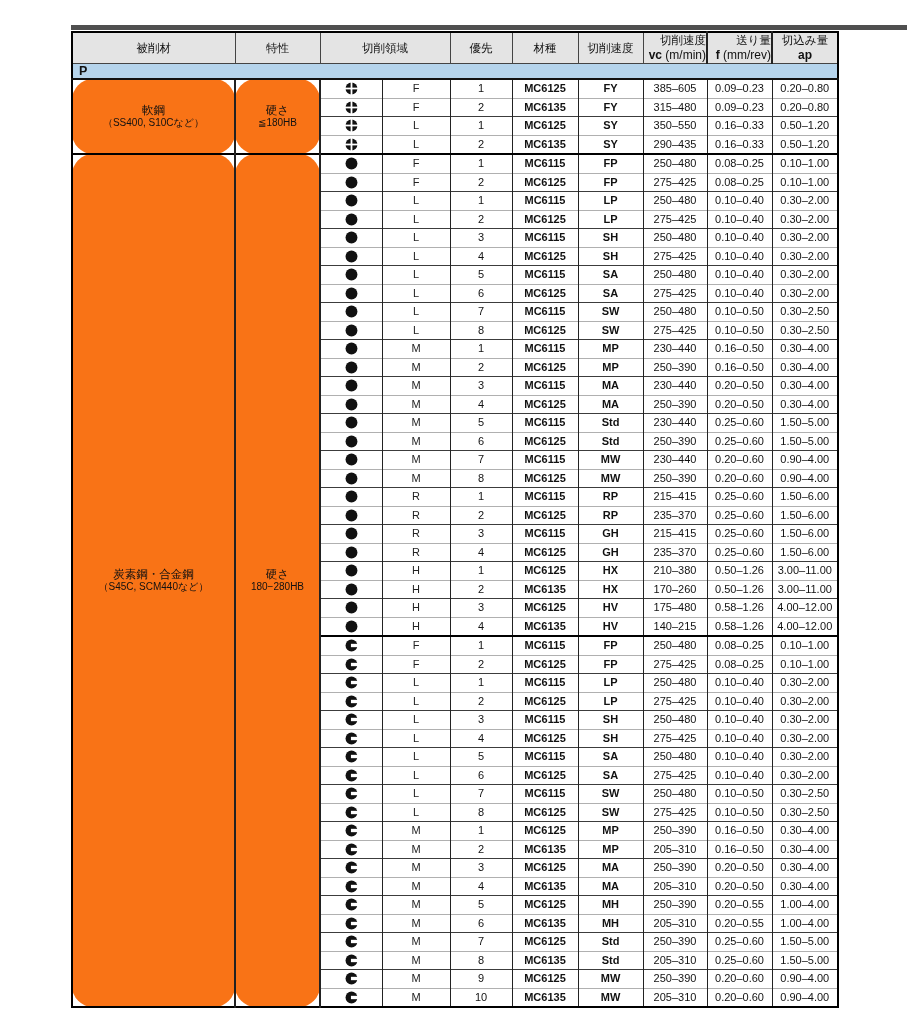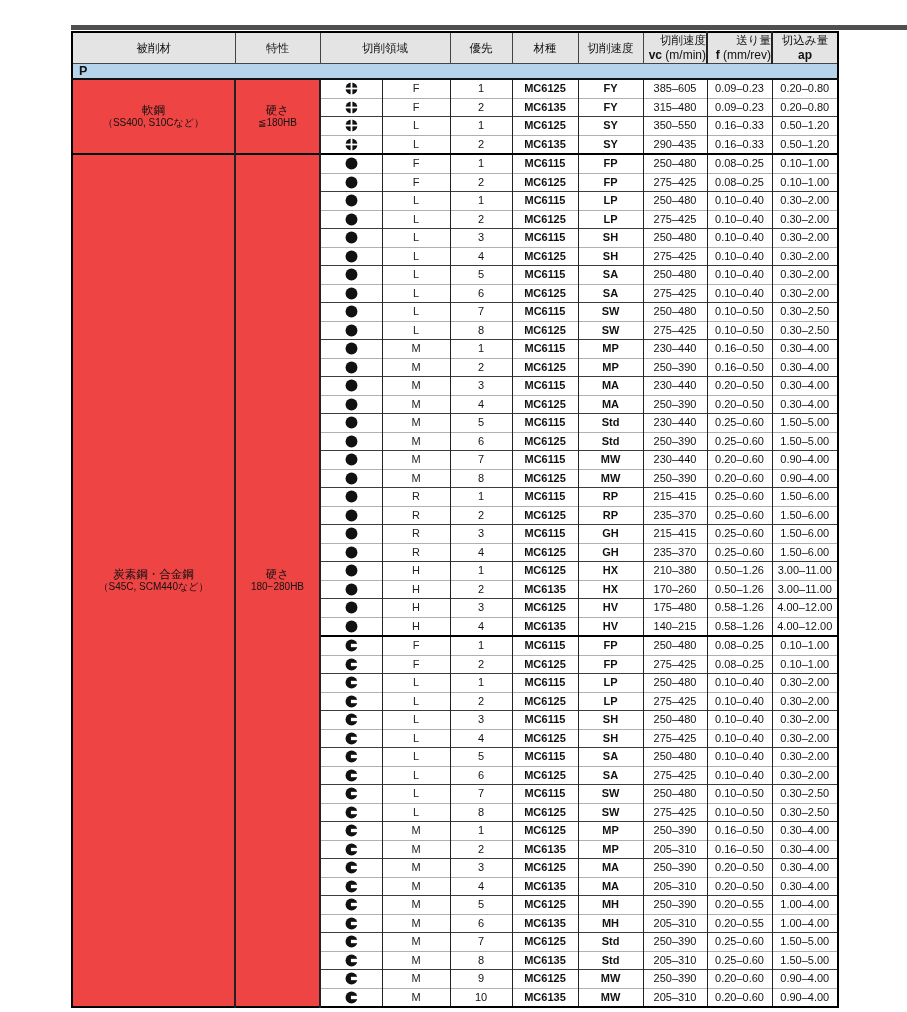--- a/index.html
+++ b/index.html
@@ -32,21 +32,21 @@
     height:14px;padding-left:6px;border-top:1px solid #333;border-bottom:2px solid #111;
   }
   tbody td{
     font-size:11px;height:17.5px;line-height:1;
     border-left:1px solid #222;border-right:1px solid #222;
   }
   tbody tr.pair-mid td{border-top:1px solid var(--border-light);}
   tbody tr.pair-start td{border-top:1px solid var(--border-mid);}
   tbody tr.sec-start td{border-top:2px solid var(--border-dark);}
   td.c-material,td.c-property{
-    background:#ef4444;font-size:11.5px;border-right:2px solid #222;vertical-align:middle;
+    background:#f97316;font-size:11.5px;border-right:2px solid #222;vertical-align:middle;border-radius:21px;
   }
   td.c-material .l2,td.c-property .l2{font-size:10px;margin-top:2px;}
   td.c-grade,td.c-breaker{font-weight:700;}
   td.c-region{color:#222;}
   .icon-wrap{display:inline-block;width:13px;height:13px;vertical-align:middle;}
   .icon-wrap svg{display:block;width:13px;height:13px;}
 </style>
 </head>
 <body>
 

